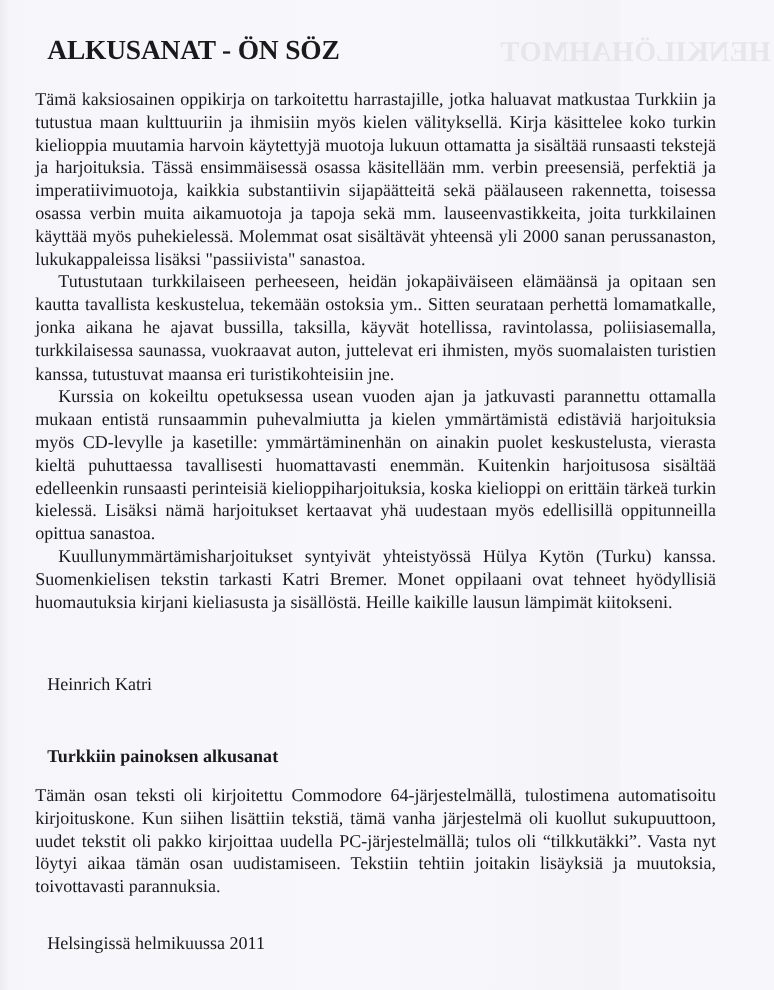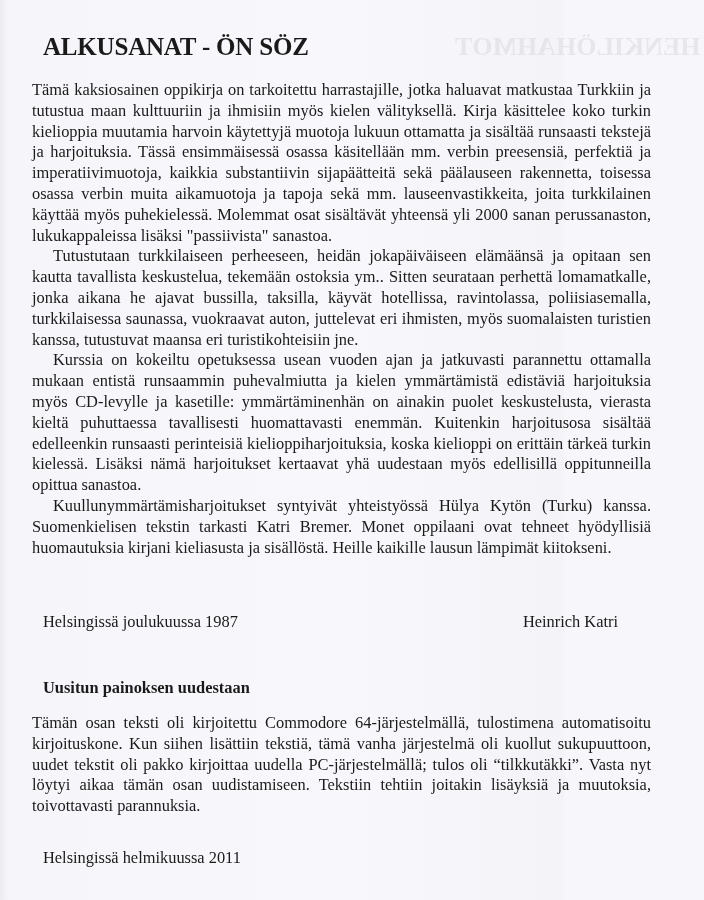--- a/index.html
+++ b/index.html
@@ -55,25 +55,24 @@
   <h1 class="title">ALKUSANAT - ÖN SÖZ</h1>
 
   <div class="text" style="top:80px;">
     <p class="para">Tämä kaksiosainen oppikirja on tarkoitettu harrastajille, jotka haluavat matkustaa Turkkiin ja tutustua maan kulttuuriin ja ihmisiin myös kielen välityksellä. Kirja käsittelee koko turkin kielioppia muutamia harvoin käytettyjä muotoja lukuun ottamatta ja sisältää runsaasti tekstejä ja harjoituksia. Tässä ensimmäisessä osassa käsitellään mm. verbin preesensiä, perfektiä ja imperatiivimuotoja, kaikkia substantiivin sijapäätteitä sekä päälauseen rakennetta, toisessa osassa verbin muita aikamuotoja ja tapoja sekä mm. lauseenvastikkeita, joita turkkilainen käyttää myös puhekielessä. Molemmat osat sisältävät yhteensä yli 2000 sanan perussanaston, lukukappaleissa lisäksi "passiivista" sanastoa.</p>
     <p class="para indent">Tutustutaan turkkilaiseen perheeseen, heidän jokapäiväiseen elämäänsä ja opitaan sen kautta tavallista keskustelua, tekemään ostoksia ym.. Sitten seurataan perhettä lomamatkalle, jonka aikana he ajavat bussilla, taksilla, käyvät hotellissa, ravintolassa, poliisiasemalla, turkkilaisessa saunassa, vuokraavat auton, juttelevat eri ihmisten, myös suomalaisten turistien kanssa, tutustuvat maansa eri turistikohteisiin jne.</p>
     <p class="para indent">Kurssia on kokeiltu opetuksessa usean vuoden ajan ja jatkuvasti parannettu ottamalla mukaan entistä runsaammin puhevalmiutta ja kielen ymmärtämistä edistäviä harjoituksia myös CD-levylle ja kasetille: ymmärtäminenhän on ainakin puolet keskustelusta, vierasta kieltä puhuttaessa tavallisesti huomattavasti enemmän. Kuitenkin harjoitusosa sisältää edelleenkin runsaasti perinteisiä kielioppiharjoituksia, koska kielioppi on erittäin tärkeä turkin kielessä. Lisäksi nämä harjoitukset kertaavat yhä uudestaan myös edellisillä oppitunneilla opittua sanastoa.</p>
     <p class="para indent">Kuullunymmärtämisharjoitukset syntyivät yhteistyössä Hülya Kytön (Turku) kanssa. Suomenkielisen tekstin tarkasti Katri Bremer. Monet oppilaani ovat tehneet hyödyllisiä huomautuksia kirjani kieliasusta ja sisällöstä. Heille kaikille lausun lämpimät kiitokseni.</p>
   </div>
 
   <div class="signline" style="top:612px;">
-    <span>Helsingissä joulukuussa 1987</span>
     <span>Heinrich Katri</span>
   </div>
 
-  <h2 class="sub-heading">Uusitun painoksen uudestaan</h2>
+  <h2 class="sub-heading">Turkkiin painoksen alkusanat</h2>
 
   <div class="text" style="top:713px;">
     <p class="para">Tämän osan teksti oli kirjoitettu Commodore 64-järjestelmällä, tulostimena automatisoitu kirjoituskone. Kun siihen lisättiin tekstiä, tämä vanha järjestelmä oli kuollut sukupuuttoon, uudet tekstit oli pakko kirjoittaa uudella PC-järjestelmällä; tulos oli “tilkkutäkki”. Vasta nyt löytyi aikaa tämän osan uudistamiseen. Tekstiin tehtiin joitakin lisäyksiä ja muutoksia, toivottavasti parannuksia.</p>
   </div>
 
   <div class="signline" style="top:848px;">
     <span>Helsingissä helmikuussa 2011</span>
   </div>
 
 </div>

